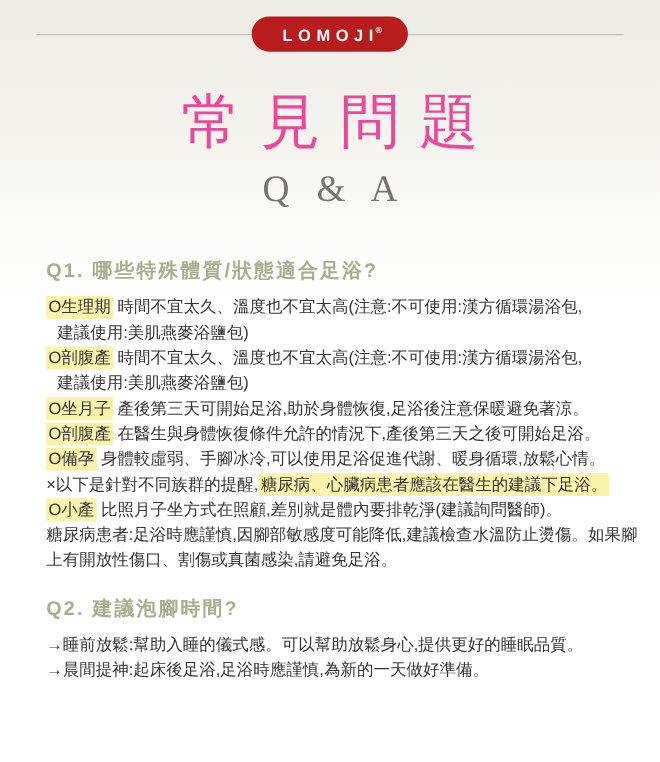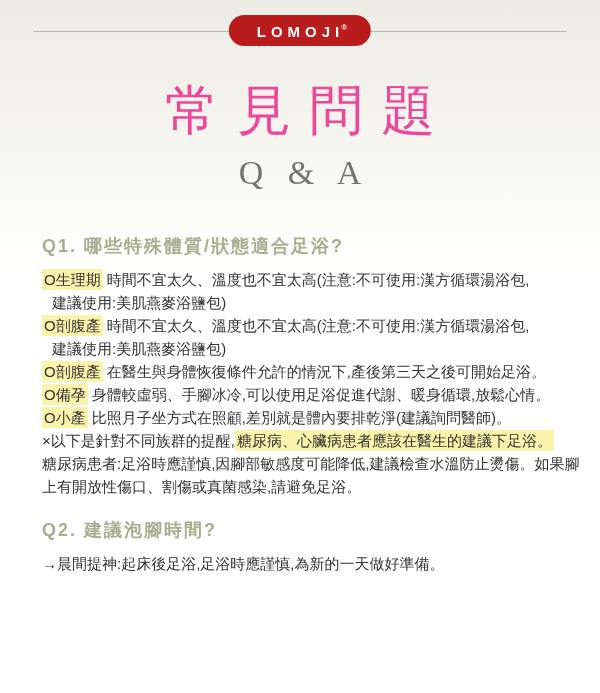--- a/index.html
+++ b/index.html
@@ -82,27 +82,29 @@
 <div class="subtitle">Q &amp; A</div>
 
 <div class="content">
   <div class="faq-section first">
     <h2 class="q-heading">Q1. 哪些特殊體質/狀態適合足浴?</h2>
     <div class="section-body">
         <p class="para hang"><span class="hl">O生理期</span><span> 時間不宜太久、溫度也不宜太高(注意:不可使用:漢方循環湯浴包,
 建議使用:美肌燕麥浴鹽包)</span></p>
         <p class="para hang"><span class="hl">O剖腹產</span><span> 時間不宜太久、溫度也不宜太高(注意:不可使用:漢方循環湯浴包,
 建議使用:美肌燕麥浴鹽包)</span></p>
+        <p class="para hang"><span class="hl">O坐月子</span><span> 產後第三天可開始足浴,助於身體恢復,足浴後注意保暖避免著涼。</span></p>
         <p class="para hang"><span class="hl">O剖腹產</span><span> 在醫生與身體恢復條件允許的情況下,產後第三天之後可開始足浴。</span></p>
         <p class="para hang"><span class="hl">O備孕</span><span> 身體較虛弱、手腳冰冷,可以使用足浴促進代謝、暖身循環,放鬆心情。</span></p>
+        <p class="para"><span>×以下是針對不同族群的提醒,</span><span class="hl">糖尿病、心臟病患者應該在醫生的建議下足浴。</span></p>
         <p class="para hang"><span class="hl">O小產</span><span> 比照月子坐方式在照顧,差別就是體內要排乾淨(建議詢問醫師)。</span></p>
-        <p class="para"><span>×以下是針對不同族群的提醒,</span><span class="hl">糖尿病、心臟病患者應該在醫生的建議下足浴。</span></p>
         <p class="para"><span>糖尿病患者:足浴時應謹慎,因腳部敏感度可能降低,建議檢查水溫防止燙傷。如果腳上有開放性傷口、割傷或真菌感染,請避免足浴。</span></p>
       </div>
   </div>
 
   <div class="faq-section second">
     <h2 class="q-heading">Q2. 建議泡腳時間?</h2>
     <div class="section-body">
+        <p class="para"><span>→睡前放鬆:幫助入睡的儀式感。可以幫助放鬆身心,提供更好的睡眠品質。</span></p>
         <p class="para"><span>→晨間提神:起床後足浴,足浴時應謹慎,為新的一天做好準備。</span></p>
       </div>
   </div>
 </div>
 
 </body></html>

